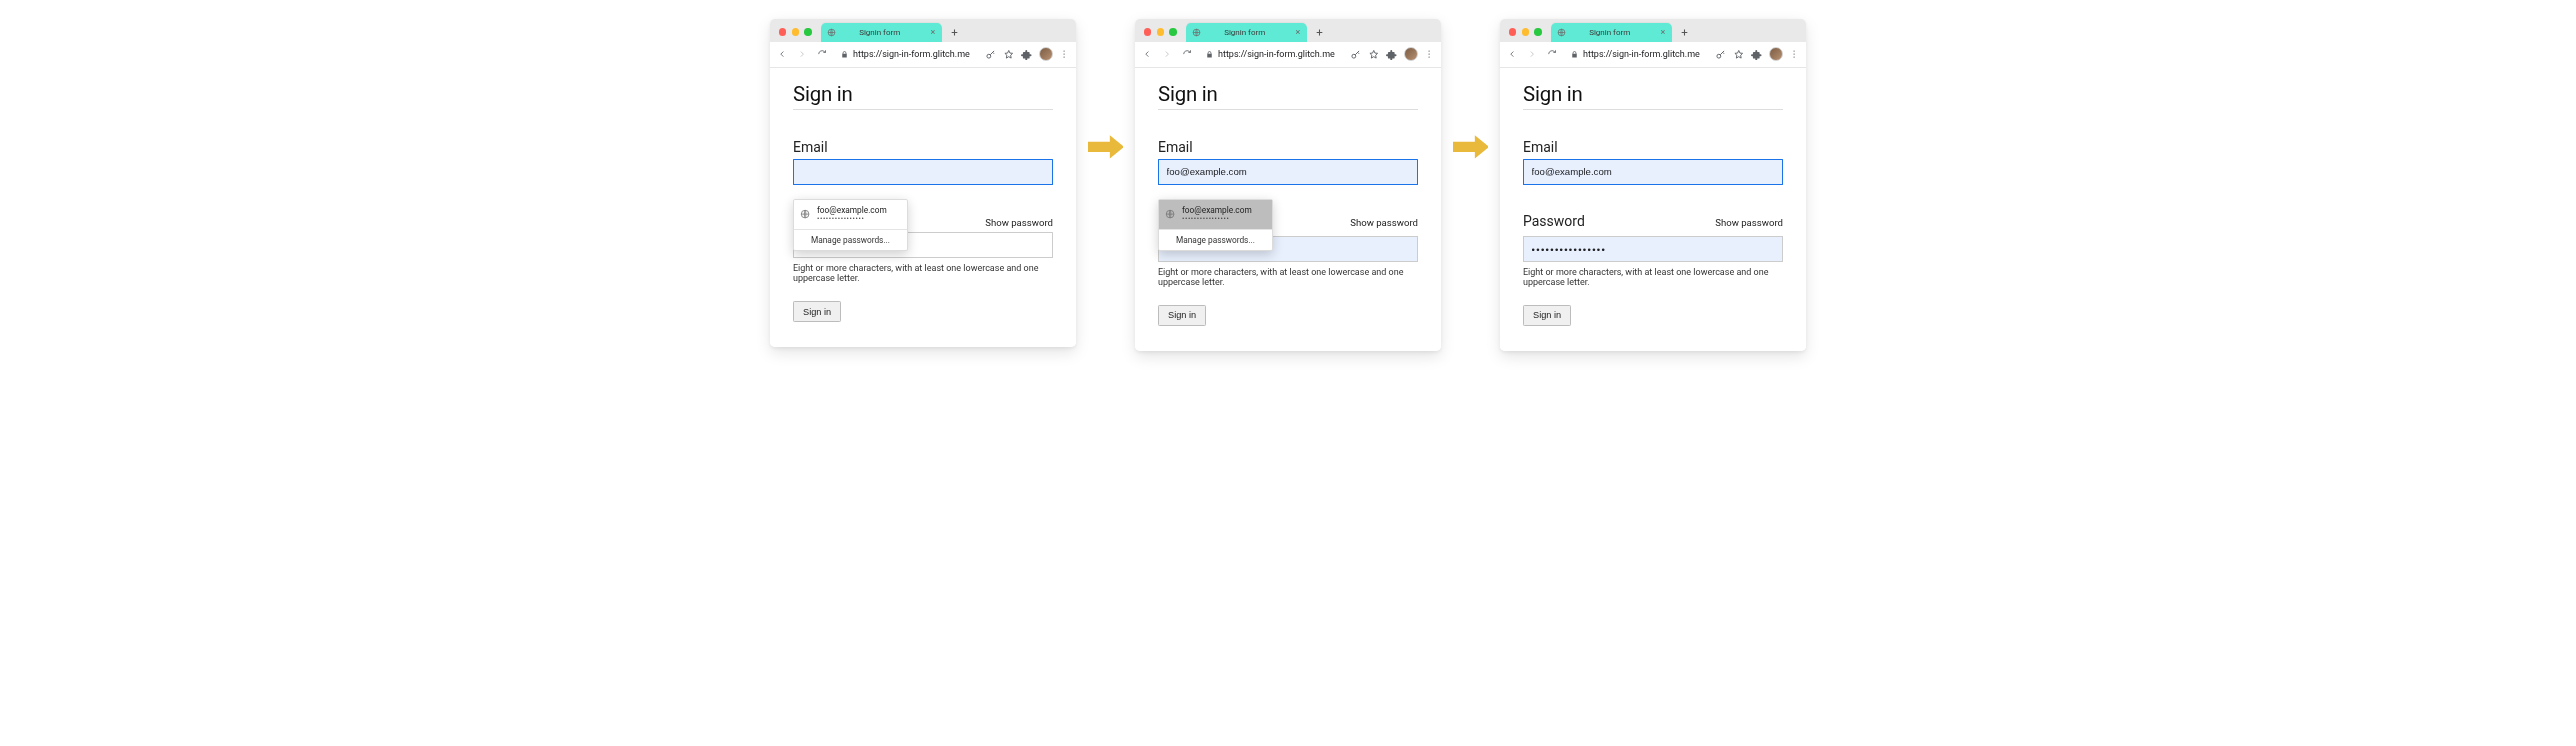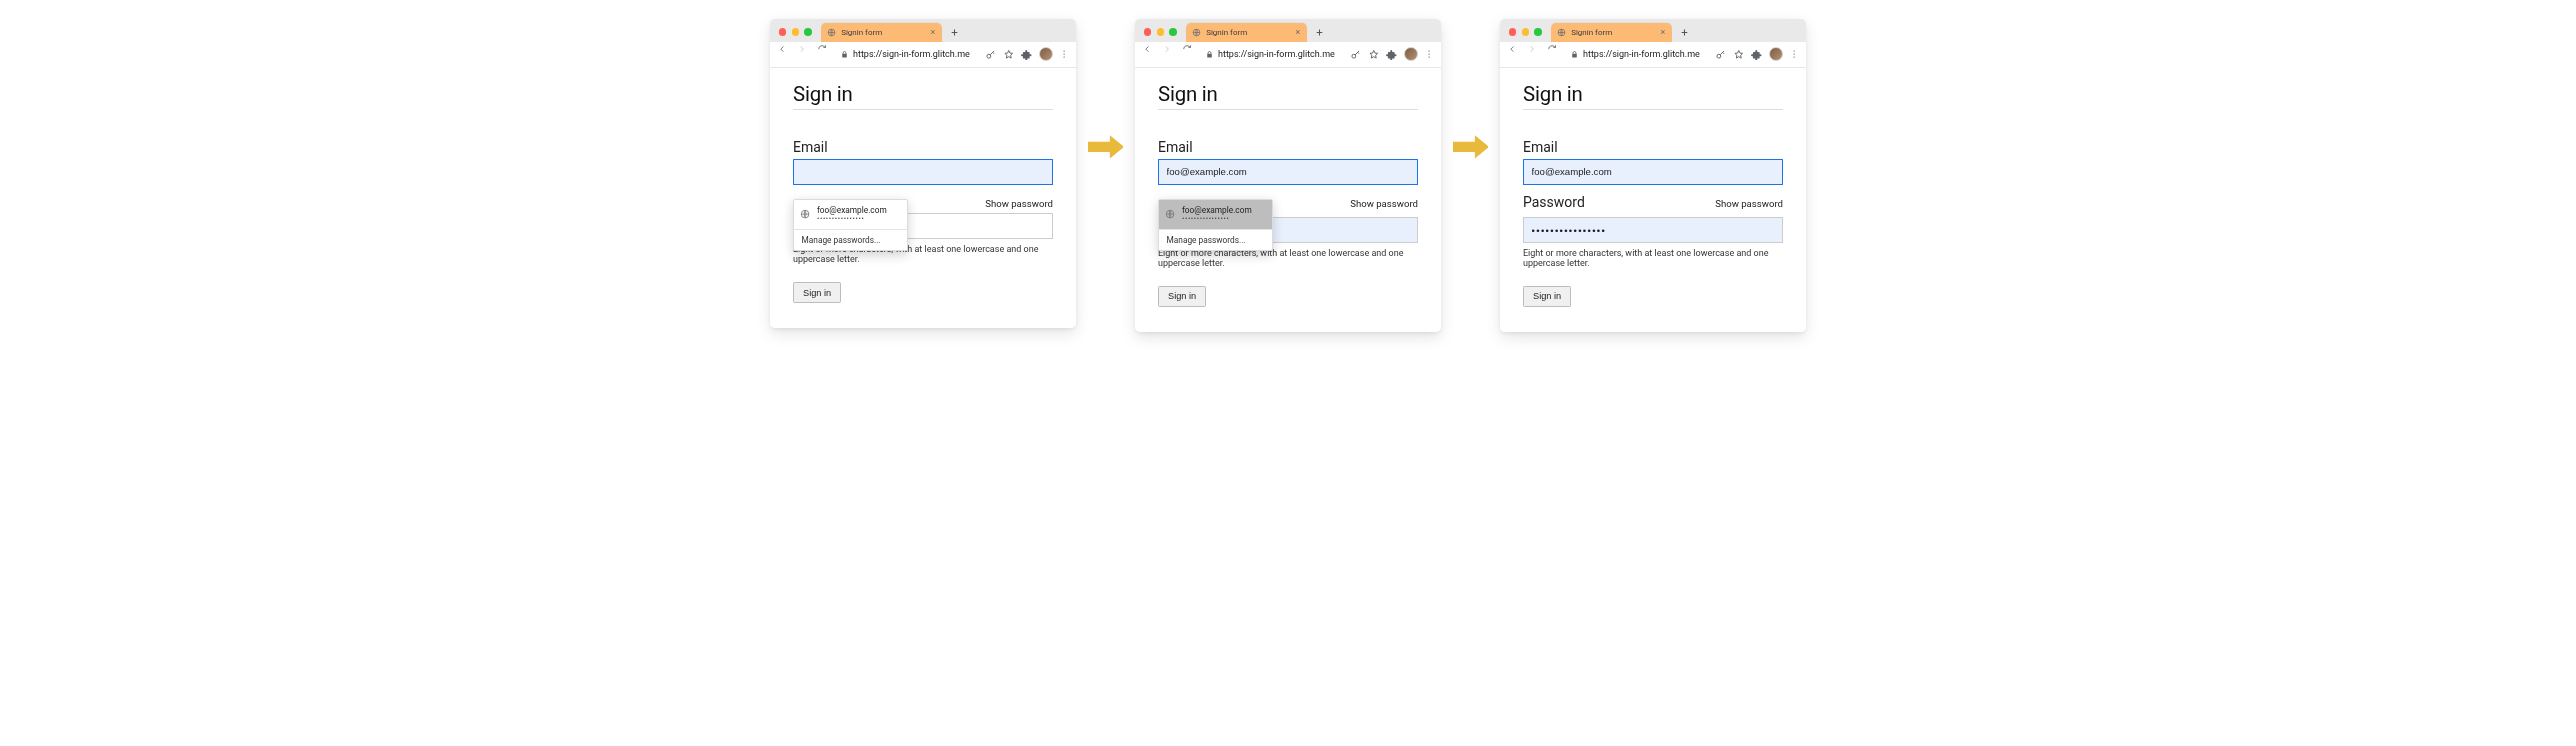--- a/index.html
+++ b/index.html
@@ -44,27 +44,27 @@
     padding: 0 5.1px 6.4px 3.8px;
   }
   .dot {
     width: 7.6px; height: 7.6px; border-radius: 50%;
   }
   .dot.red { background: #ff5f57; }
   .dot.yellow { background: #febc2e; }
   .dot.green { background: #28c840; }
 
   .tab {
-    background: #fdba74;
+    background: #5eead4;
     height: 19px;
     border-radius: 5.1px 5.1px 0 0;
     padding: 0 6.4px;
     display: flex;
     align-items: center;
-    gap: 5px;
+    gap: 23px;
     font-size: 8px;
     color: #3c3c3c;
     min-width: 121px;
     margin-left: 3.8px;
     box-shadow: 0 -0.6px 1.3px rgba(0,0,0,0.04);
   }
   .tab .favicon {
     width: 9px; height: 9px; color: #6d6d6d;
   }
   .tab .tab-title { flex: 1; white-space: nowrap; overflow: hidden; text-overflow: ellipsis; }
@@ -72,20 +72,21 @@
   .newtab {
     width: 18px; height: 18px; display: flex; align-items: center; justify-content: center;
     color: #555; font-size: 11.5px; cursor: pointer; margin-left: 3.8px; margin-bottom: 0.6px;
   }
 
   .toolbar {
     background: #fff;
     height: 25.5px;
     border-bottom: 0.6px solid #e6e6e6;
     display: flex;
+    align-items: center;
     padding: 0 5.1px;
     gap: 6px;
   }
   .navbtn {
     width: 14px; height: 14px; display: flex; align-items: center; justify-content: center;
     color: #5f6368; cursor: pointer;
   }
   .navbtn.disabled { color: #bfbfbf; cursor: default; }
   .navbtn svg { width: 10.2px; height: 10.2px; }
 
@@ -141,21 +142,21 @@
     color: #202124;
     outline: none;
     border-radius: 0.6px;
   }
   .text-input.plain {
     border: 0.6px solid #ccc;
     background: #fff;
   }
   .pw-row {
     display: flex; justify-content: space-between; align-items: baseline;
-    margin-top: 9px;
+    margin-top: 28px;
   }
   .show-pw {
     font-size: 9.6px; color: #222;
   }
   .pw-input {
     width: 100%;
     height: 25.5px;
     border: 0.6px solid #ccc;
     background: #e8f0fe;
     padding: 0 7.6px;
@@ -203,20 +204,21 @@
   .af-item.selected { background: #bdbdbd; }
   .af-item .af-icon { width: 10.2px; height: 10.2px; color: #777; flex-shrink:0;}
   .af-item .af-text { display:flex; flex-direction:column; line-height:1.25;}
   .af-item .af-pw { letter-spacing: 0.6px; font-size: 7px; color: #444;}
   .af-divider { border-top: 0.6px solid #e4e4e4; }
   .af-manage {
     padding: 5.1px 7.6px;
     font-size: 8.3px;
     color: #333;
     cursor: pointer;
+    text-align: center;
   }
 
   .bottom-round { height: 6.4px; border-radius: 0 0 5.1px 5.1px; background:#fff;}
 
   
   svg { display:block; }
 </style>
 </head>
 <body>
 

